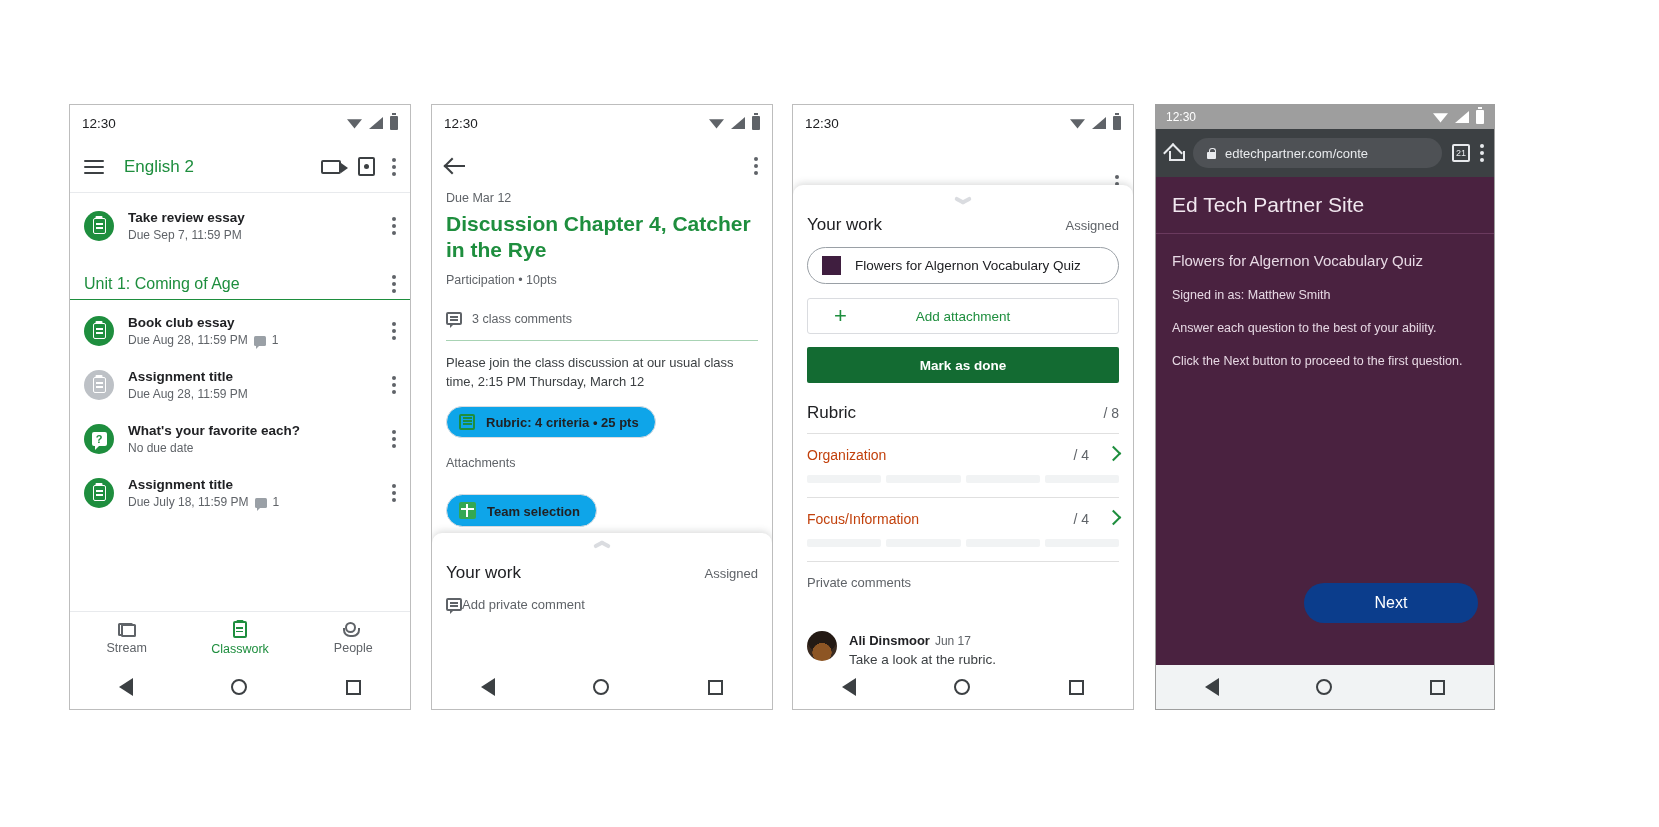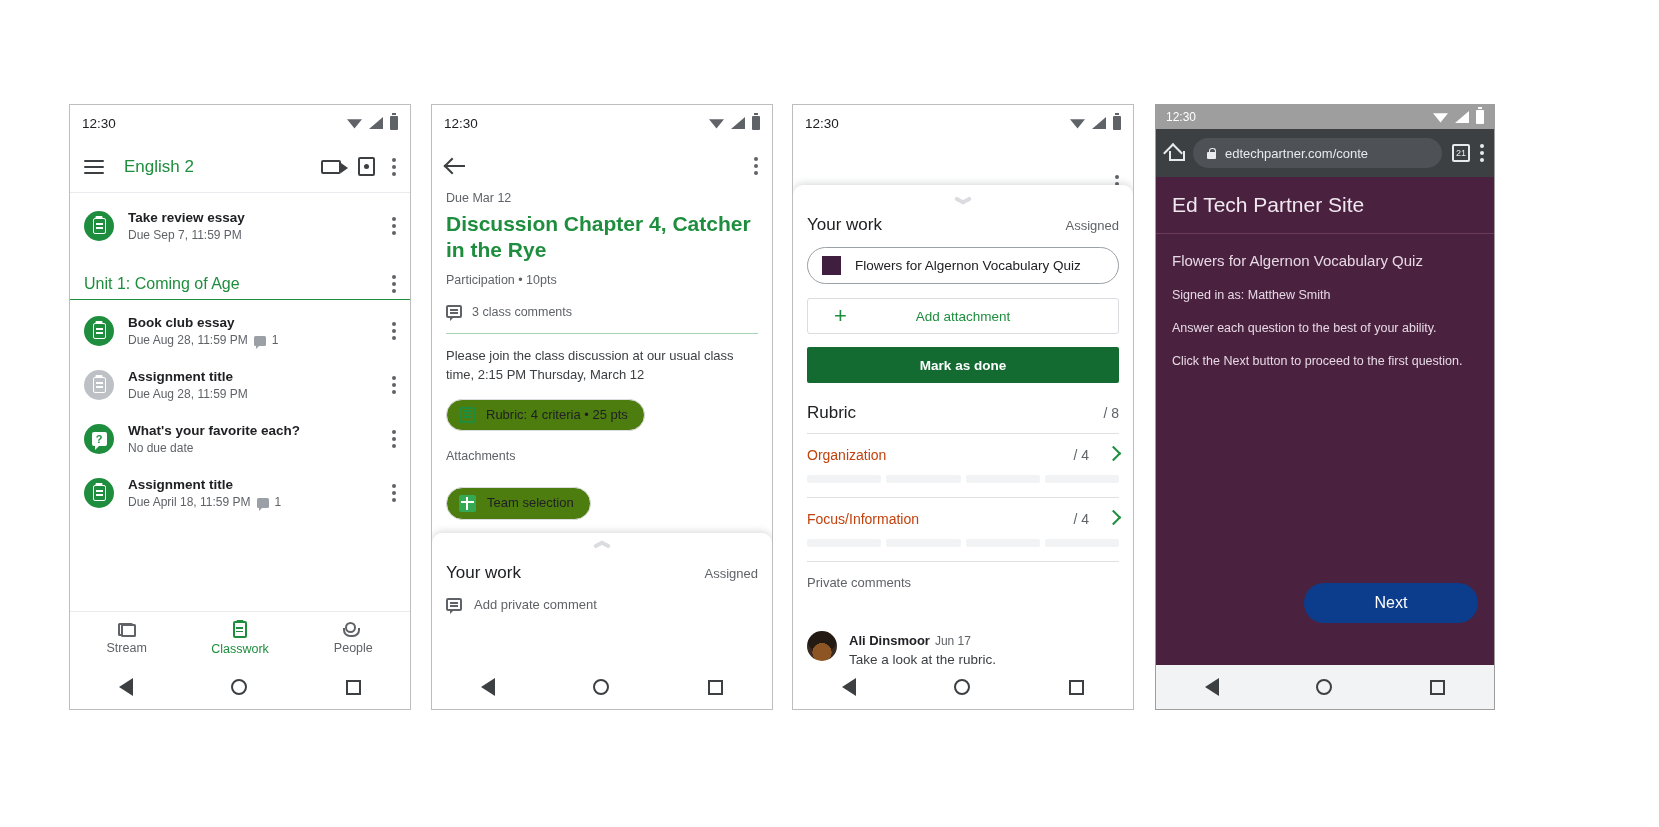--- a/index.html
+++ b/index.html
@@ -188,38 +188,39 @@
     content:""; position:absolute; left:0; top:9px; width:19px; height:2px; background:#3c4043;
   }
   .back-arrow:after{
     content:""; position:absolute; left:0px; top:4px; width:10px; height:10px;
     border-left:2px solid #3c4043; border-bottom:2px solid #3c4043; transform:rotate(45deg);
   }
   .p2-body { padding: 0 14px; }
   .due-label { font-size:12.5px; color:#5f6368; margin-bottom: 6px;}
   .p2-title { font-size:21px; color:#1e8e3e; line-height:1.25;font-weight:bold; }
   .p2-meta { font-size:12.5px; color:#5f6368; margin-top:9px; }
-  .p2-comments { display:flex; align-items:center; gap:10px; margin-top:18px; font-size:12.5px; color:#5f6368;}
+  .p2-comments { display:flex; align-items:center; gap:10px; margin-top:25px; font-size:12.5px; color:#5f6368;}
   .ic-comment-lg {
     width:16px; height:13px; border:2px solid #5f6368; border-radius:2px; position:relative;
     display:flex; flex-direction:column; justify-content:center; gap:1.5px; align-items:center;
   }
   .ic-comment-lg i { display:block; width:8px; height:1.5px; background:#5f6368; }
   .ic-comment-lg:after{
     content:""; position:absolute; bottom:-5px; left:2px;
     border-left:4px solid #5f6368; border-bottom:4px solid transparent;
   }
   .p2-rule { height:1px; background:#a8d3b4; margin: 14px 0 12px 0; }
   .p2-desc { font-size:13px; color:#3c4043; line-height:1.5; }
   .chip {
-    display:inline-flex; align-items:flex-start; gap:11px;
+    display:inline-flex; align-items:flex-end; gap:11px;
     border:1px solid #dadce0; border-radius:20px;
     padding: 7px 16px 7px 12px;
-    font-size:13px; color:#202124; background:#4d7c0f;
+    font-size:13px; color:#202124; background:#0ea5e9;
     margin-top: 14px;
+    font-weight: bold;
   }
   .ic-rubric {
     width:16px; height:16px; border:2px solid #1e8e3e; border-radius:2px;
     display:flex; flex-direction:column; gap:1.2px; padding:1.5px; position:relative;
   }
   .ic-rubric i { display:block; height:2px; background:#1e8e3e; }
   .attach-label { font-size:12.5px; color:#5f6368; margin-top:18px; }
   .ic-sheet { width:17px; height:17px; background:#34a853; border-radius:2px; position:relative; }
   .ic-sheet:before{ content:""; position:absolute; left:7px; top:2px; width:2px; height:13px; background:#fff;}
   .ic-sheet:after{ content:""; position:absolute; left:2px; top:6px; width:13px; height:2px; background:#fff;}
@@ -249,21 +250,21 @@
     content:""; position:absolute; top:1px; width:11px; height:4px; background:#dadce0; border-radius:2px;
   }
   .chev-down:before{ left:0; transform: rotate(28deg); transform-origin: left center;}
   .chev-down:after { right:0; transform: rotate(-28deg); transform-origin: right center;}
   .yourwork-row {
     display:flex; align-items:baseline; padding: 12px 14px 0 14px;
   }
   .yourwork-title { font-size:17px; color:#202124; flex:1; }
   .yourwork-status { font-size:13px; color:#5f6368; }
   .privatecomment {
-    display:flex; align-items:center; gap:12px; padding: 14px 14px 18px 14px;
+    display:flex; align-items:center; padding: 14px 14px 18px 14px;
     font-size:13px; color:#5f6368;
   }
 
   
   
   
   #phone3 { left: 792px; top: 104px; width: 342px; height: 606px; }
   .p3-top { height: 80px; position:relative; }
   .p3-kebab { position:absolute; right:14px; top:34px; }
   .p3-sheet {
@@ -504,21 +505,21 @@
       <div class="work-row">
         <span class="badge green">
             <span class="ic-assignment">
               <i></i>
               <i></i>
             </span>
           </span>
         <span class="work-text">
           <span class="work-title">Assignment title</span>
           <span class="work-sub">
-            <span>Due April 18, 11:59 PM</span>
+            <span>Due July 18, 11:59 PM</span>
             <span class="ic-comment"></span>
             <span>1</span>
           </span>
         </span>
         <span class="kebab">
             <i></i>
             <i></i>
             <i></i>
           </span>
       </div>

